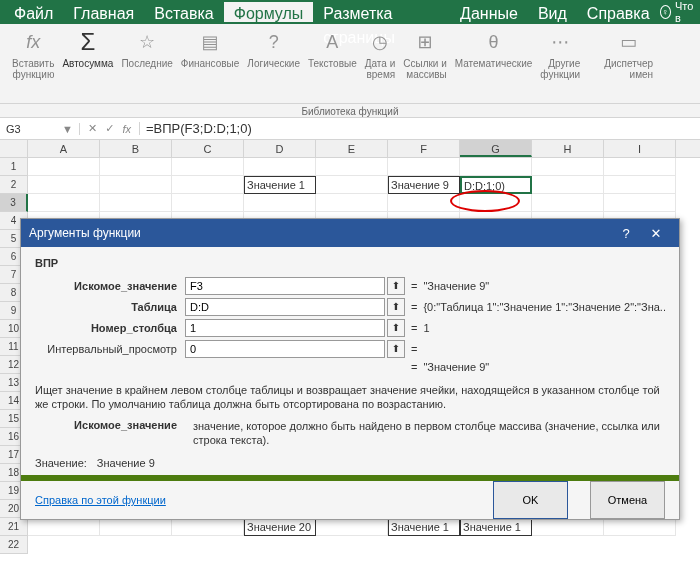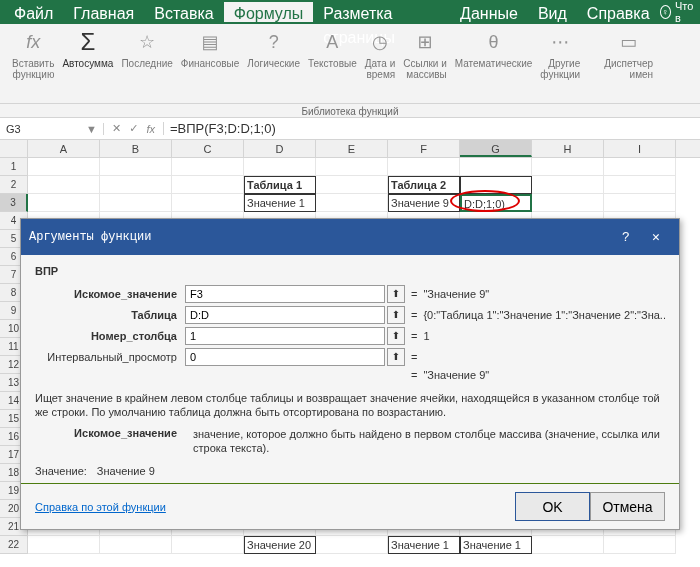--- a/index.html
+++ b/index.html
@@ -14,21 +14,21 @@
 
   
   .ribbon { background: #f3f3f3; border-bottom: 1px solid #d4d4d4; height: 80px; display: flex; padding: 4px 8px 0; color: #666; }
   .rgroup { display: flex; flex-direction: column; align-items: center; justify-content: flex-start; margin: 0 4px; opacity: 0.9; }
   .rgroup .ic { width: 28px; height: 28px; display: flex; align-items: center; justify-content: center; font-size: 18px; color: #888; }
   .rgroup .lbl { font-size: 10px; text-align: right; margin-top: 2px; line-height: 11px; }
   .ribbon-caption { background: #f3f3f3; text-align: center; font-size: 10px; color: #666; padding: 2px 0 0; border-bottom: 1px solid #d4d4d4; }
 
   
   .fbar-row { display: flex; align-items: center; height: 22px; border-bottom: 1px solid #d4d4d4; background: #fff; }
-  .namebox { width: 104px; border-right: 1px solid #d4d4d4; padding: 0 6px; display: flex; align-items: flex-end; justify-content: space-between; }
+  .namebox { width: 80px; border-right: 1px solid #d4d4d4; padding: 0 6px; display: flex; align-items: flex-end; justify-content: space-between; }
   .namebox span { font-size: 11px; }
   .dd { font-size: 8px; color: #888; }
   .fbar-btns { display: flex; align-items: center; gap: 8px; padding: 0 8px; border-right: 1px solid #d4d4d4; color: #888; }
   .fbar { flex: 1; padding: 0 6px; font-size: 13px; }
 
   
   .grid-wrap { position: relative; }
   .colhdr-row { display: flex; height: 18px; background: #f0f0f0; border-bottom: 1px solid #d4d4d4; }
   .corner { width: 28px; border-right: 1px solid #d4d4d4; background: #f0f0f0; }
   .colhdr { width: 72px; text-align: center; line-height: 18px; border-right: 1px solid #d4d4d4; font-size: 11px; color: #444; background: #f0f0f0; }
@@ -40,40 +40,40 @@
   .cells { flex: 1; position: relative; }
   .crow { display: flex; height: 18px; }
   .cell { width: 72px; height: 18px; border-right: 1px solid #e6e6e6; border-bottom: 1px solid #e6e6e6; font-size: 11px; padding: 0 2px; line-height: 17px; white-space: nowrap; overflow: hidden; }
   .cell.bord { border: 1px solid #333; }
   .cell.bold { font-weight: bold; }
   .cell.selcell { border: 2px solid #217346; position: relative; }
   .circle { position: absolute; border: 2px solid #d00; border-radius: 50%; pointer-events: none; }
 
   
   .dlg { position: absolute; left: 20px; top: 218px; width: 660px; background: #f5f5f5; border: 1px solid #999; box-shadow: 2px 2px 6px rgba(0,0,0,0.3); z-index: 10; }
-  .dlg-title { background: #2b579a; color: #fff; height: 36px; display: flex; align-items: center; padding: 0 8px; font-size: 12px; font-family: Liberation Mono, monospace; }
+  .dlg-title { background: #2b579a; color: #fff; height: 28px; display: flex; align-items: center; padding: 0 8px; font-size: 12px; }
   .dlg-title .spacer { flex: 1; }
   .dlg-title .wbtn { width: 30px; text-align: center; font-size: 13px; }
   .dlg-body { padding: 10px 14px; font-size: 11px; color: #333; }
   .fn { font-weight: bold; margin-bottom: 8px; }
   .argrow { display: flex; align-items: center; margin: 3px 0; }
   .arglbl { width: 150px; text-align: right; padding-right: 8px; }
   .arglbl.bold { font-weight: bold; }
   .arginp { width: 200px; height: 18px; border: 1px solid #999; padding: 0 4px; background: #fff; font-size: 11px; }
   .argref { width: 18px; height: 18px; border: 1px solid #999; background: #f5f5f5; margin-left: 2px; text-align: center; line-height: 16px; font-size: 10px; }
   .argeq { margin: 0 6px; }
   .argres { flex: 1; font-size: 11px; white-space: nowrap; overflow: hidden; }
   .desc { margin-top: 10px; line-height: 14px; }
   .desc2 { display: flex; margin-top: 8px; }
   .desc2 .l { width: 150px; text-align: right; padding-right: 8px; font-weight: bold; }
   .desc2 .r { flex: 1; line-height: 14px; margin-left: 8px; }
-  .dlg-foot { display: flex; align-items: center; padding: 8px 14px; border-top: 1px solid #4d7c0f; }
+  .dlg-foot { display: flex; align-items: center; padding: 0 14px; border-top: 6px solid #4d7c0f; }
   .link { color: #0066cc; text-decoration: underline; cursor: pointer; }
   .dlg-foot .spacer { flex: 1; }
-  .btn { min-width: 75px; height: 29px; border: 1px solid #999; background: #e9e9e9; margin-left: 0; font-size: 14px; cursor: pointer; }
+  .btn { min-width: 75px; height: 38px; border: 1px solid #999; background: #e9e9e9; margin-left: 22px; font-size: 11px; cursor: pointer; }
   .btn.primary { border: 1px solid #2b579a; }
   .valrow { padding: 0 14px 6px; font-size: 11px; display: flex; gap: 10px;}
 </style>
 </head>
 <body>
 
 <div class="tab-row">
   <div class="tab">Файл</div>
   <div class="tab">Главная</div>
   <div class="tab">Вставка</div>
@@ -194,31 +194,20 @@
           <div class="cell"></div>
           <div class="cell"></div>
           <div class="cell"></div>
           <div class="cell"></div>
           <div class="cell"></div>
           <div class="cell"></div>
           <div class="cell"></div>
           <div class="cell"></div>
         </div>
 
-      <div class="crow">
-          <div class="cell"></div>
-          <div class="cell"></div>
-          <div class="cell"></div>
-          <div class="cell bord bold">Таблица 1</div>
-          <div class="cell"></div>
-          <div class="cell bord bold">Таблица 2</div>
-          <div class="cell bord"></div>
-          <div class="cell"></div>
-          <div class="cell"></div>
-        </div>
 
       <div class="crow">
           <div class="cell"></div>
           <div class="cell"></div>
           <div class="cell"></div>
           <div class="cell bord">Значение 1</div>
           <div class="cell"></div>
           <div class="cell bord">Значение 9</div>
           <div class="cell bord selcell">D:D;1;0)</div>
           <div class="cell"></div>

